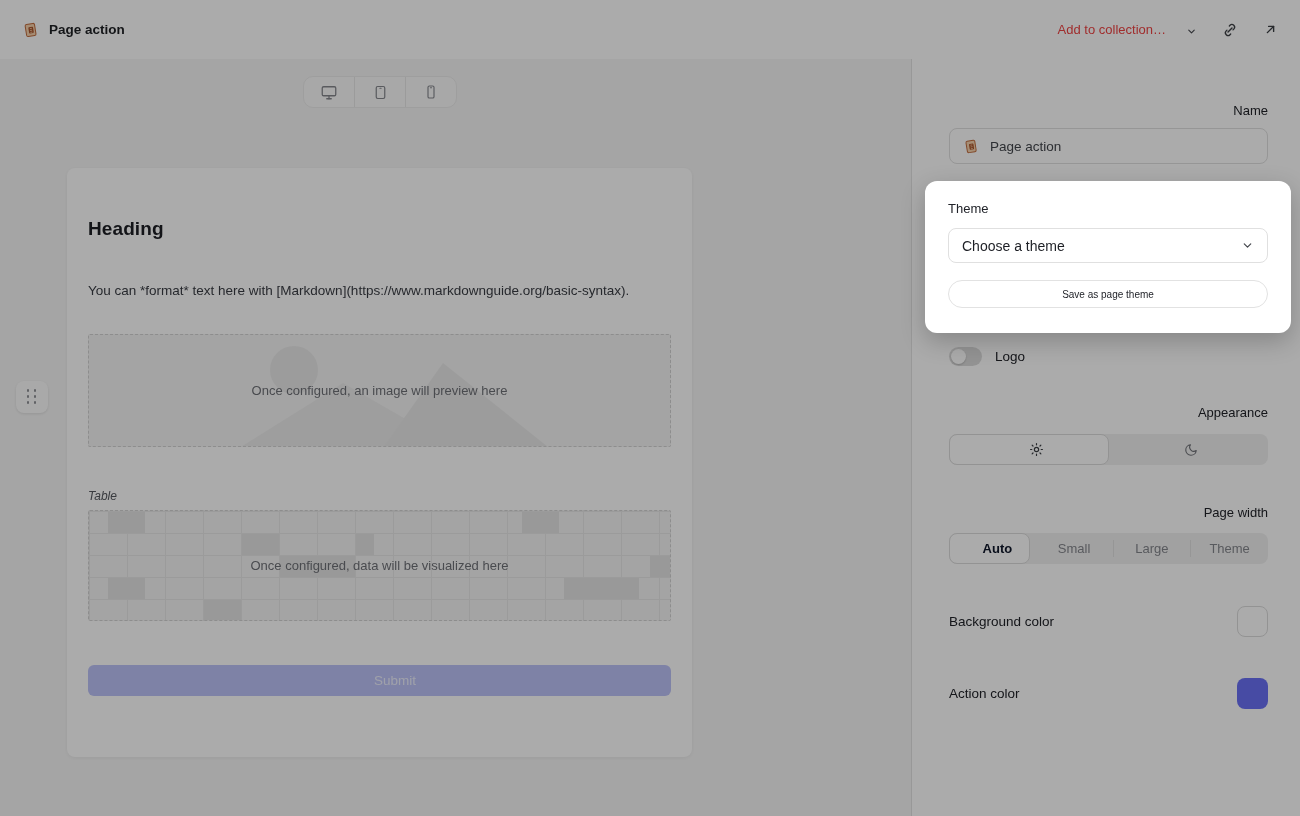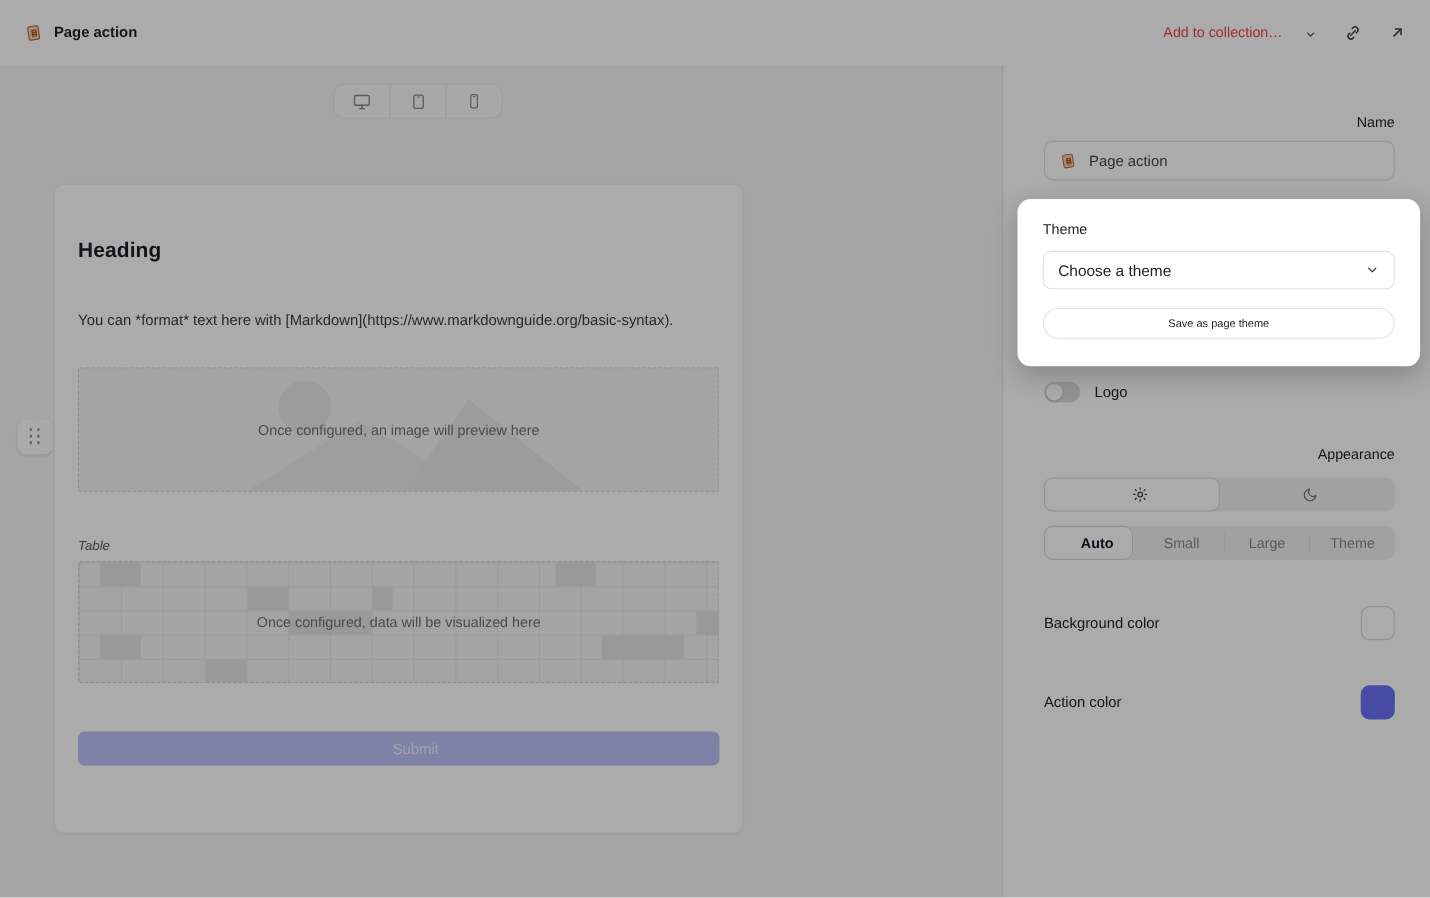--- a/index.html
+++ b/index.html
@@ -34,21 +34,21 @@
   .device-seg { flex:1; display:flex; align-items:center; justify-content:center; color:#8d9096; cursor:pointer; }
   .device-seg + .device-seg { border-left:1px solid #e7e7e7; }
 
   
   .drag-handle { position:absolute; left:16px; top:322px; width:32px; height:32px; background:#fdfdfd;
     border-radius:8px; box-shadow:0 1px 3px rgba(0,0,0,.10); display:flex; align-items:center; justify-content:center; cursor:grab; }
   .dots { display:grid; grid-template-columns:repeat(2,4px); grid-auto-rows:4px; gap:2px 3px; }
   .dots span { width:2.6px; height:2.6px; border-radius:50%; background:#8f9196; }
 
   
-  .card { position:absolute; left:50px; top:109px; width:625px; height:589px; background:#fff;
+  .card { position:absolute; left:67px; top:109px; width:625px; height:589px; background:#fff;
     border-radius:8px; box-shadow:0 1px 4px rgba(0,0,0,.06); padding:50px 21px; }
   .card h1 { font-size:19px; font-weight:700; color:#1d1f25; letter-spacing:.1px; }
   .card .md-text { margin-top:43px; font-size:13.5px; color:#3a3d44; }
 
   .ph-box { position:relative; margin-top:36px; height:113px; border:1px dashed #d2d2d2; border-radius:2px;
     background:#f5f5f5; overflow:hidden; display:flex; align-items:center; justify-content:center; cursor:pointer; }
   .ph-text { position:relative; z-index:2; font-size:13px; color:#6e7076; }
   .ph-art { position:absolute; left:0; top:0; width:100%; height:100%; z-index:1; }
 
   .tbl-label { margin-top:42px; font-size:12px; color:#55585e;font-style:italic; }
@@ -261,20 +261,21 @@
           </div>
           <div class="seg-item">
             <span>
               <svg class="ic" width="14" height="14" viewBox="0 0 24 24" fill="none" stroke="#6e7076" stroke-width="1.9" stroke-linecap="round" stroke-linejoin="round">
                   <path d="M21 12.79A9 9 0 1 1 11.21 3 7 7 0 0 0 21 12.79z"></path>
                 </svg>
             </span>
           </div>
         </div>
 
+        <div class="sb-label pw-label">Page width</div>
         <div class="seg-control pw-control">
           <div class="seg-chip" style="width:25.5%"></div>
           <div class="seg-item sel">Auto</div>
           <div class="seg-item">Small</div>
           <div class="seg-div"></div>
           <div class="seg-item">Large</div>
           <div class="seg-div"></div>
           <div class="seg-item">Theme</div>
         </div>
 

